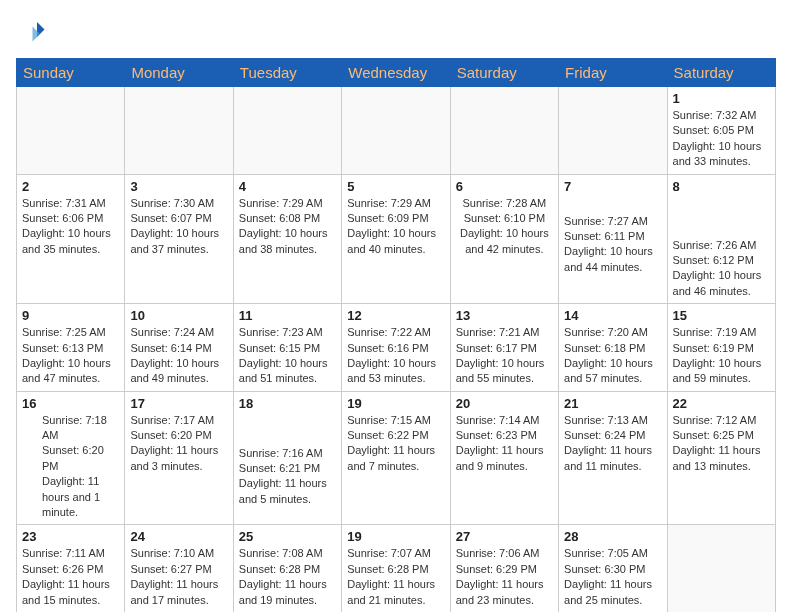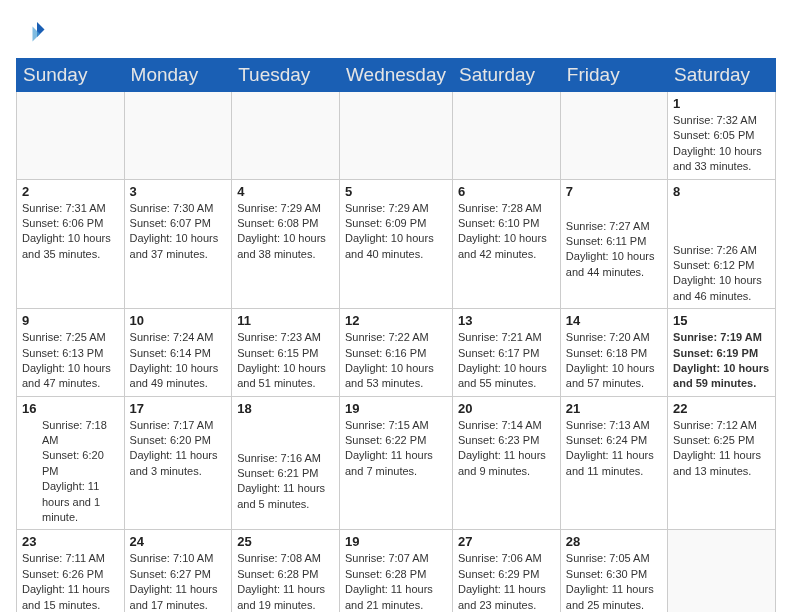--- a/index.html
+++ b/index.html
@@ -46,24 +46,24 @@
       font-size: 16px;
       color: #555;
     }
     .calendar-table {
       width: 100%;
       border-collapse: collapse;
       font-size: 11px;
     }
     .calendar-table th {
       background-color: #1a5fb4;
-      color: #e5e5e5;
+      color: #fdba74;
       text-align: left;
       padding: 5px 6px;
-      font-size: 19px;
+      font-size: 15px;
       font-weight: normal;
       border: 1px solid #1a5fb4;
     }
     .calendar-table td {
       border: 1px solid #ccc;
       vertical-align: top;
       padding: 4px 5px;
       height: 80px;
       width: calc(100% / 7);
     }
@@ -150,21 +150,21 @@
 Daylight: 10 hours and 38 minutes.</div>
         </td>
         <td>
           <span class="day-number">5</span>
           <div class="cell-info" style="white-space: pre-wrap;">Sunrise: 7:29 AM
 Sunset: 6:09 PM
 Daylight: 10 hours and 40 minutes.</div>
         </td>
         <td>
           <span class="day-number">6</span>
-          <div class="cell-info" style="white-space: pre-wrap;">Sunrise: 7:28 AM
+          <div class="cell-info" style="white-space: pre-wrap; text-align: center;">Sunrise: 7:28 AM
 Sunset: 6:10 PM
 Daylight: 10 hours and 42 minutes.</div>
         </td>
         <td>
           <span class="day-number">7</span>
           <div class="cell-info" style="white-space: pre-wrap; margin-top: 20px;">Sunrise: 7:27 AM
 Sunset: 6:11 PM
 Daylight: 10 hours and 44 minutes.</div>
         </td>
         <td>
@@ -206,21 +206,21 @@
 Daylight: 10 hours and 55 minutes.</div>
         </td>
         <td>
           <span class="day-number">14</span>
           <div class="cell-info" style="white-space: pre-wrap;">Sunrise: 7:20 AM
 Sunset: 6:18 PM
 Daylight: 10 hours and 57 minutes.</div>
         </td>
         <td>
           <span class="day-number">15</span>
-          <div class="cell-info" style="white-space: pre-wrap; font-weight: bold;">Sunrise: 7:19 AM
+          <div class="cell-info" style="white-space: pre-wrap;">Sunrise: 7:19 AM
 Sunset: 6:19 PM
 Daylight: 10 hours and 59 minutes.</div>
         </td>
       </tr>
       <tr>
         <td>
           <span class="day-number">16</span>
           <div class="cell-info" style="white-space: pre-wrap; margin-left: 20px;">Sunrise: 7:18 AM
 Sunset: 6:20 PM
 Daylight: 11 hours and 1 minute.</div>

